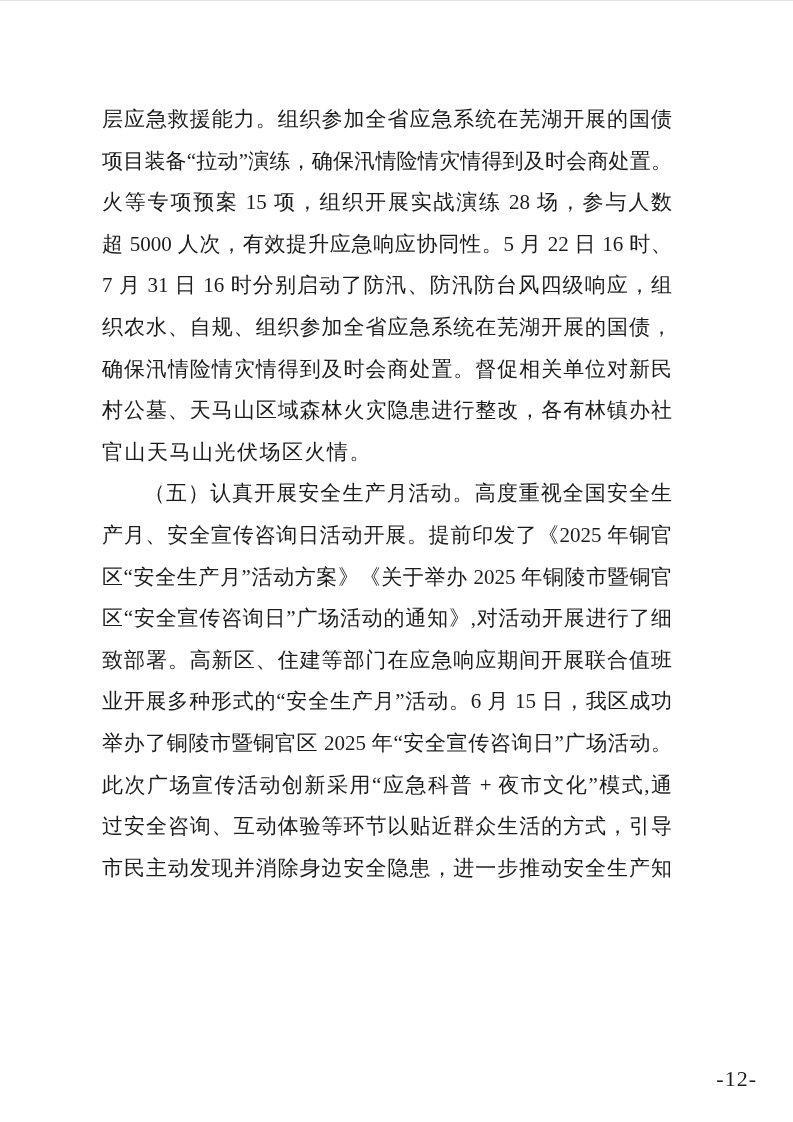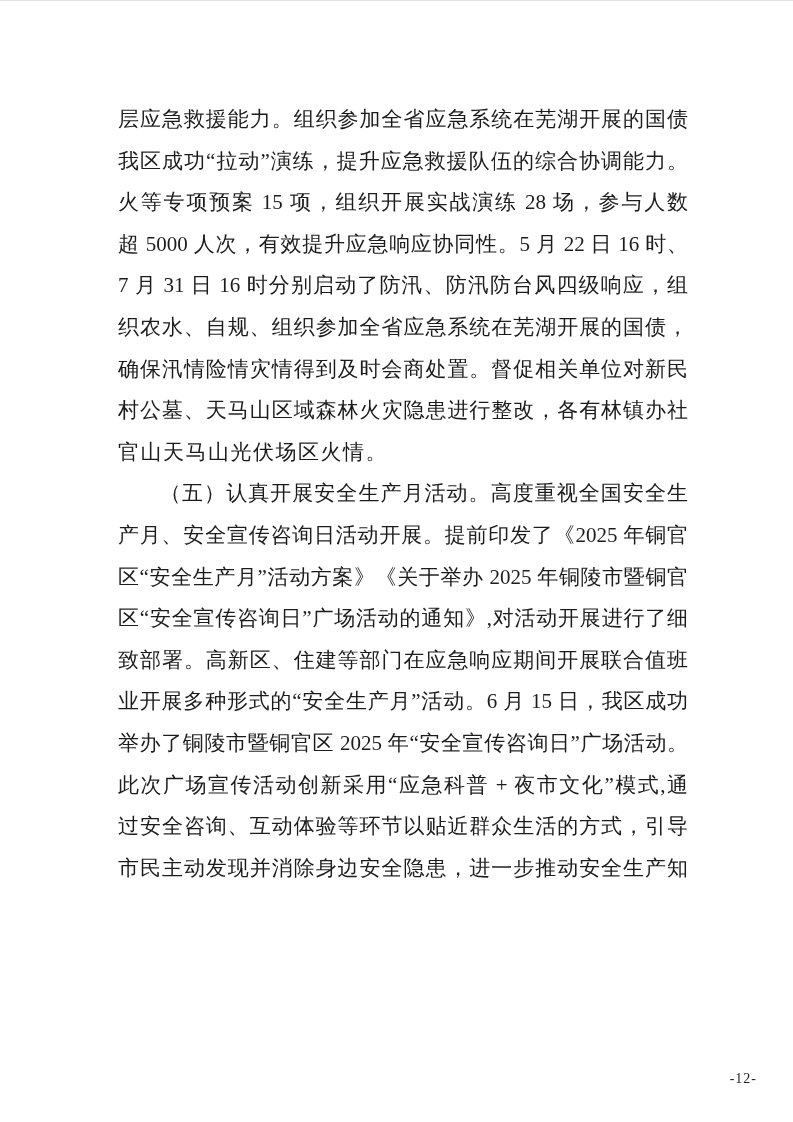--- a/index.html
+++ b/index.html
@@ -12,21 +12,21 @@
     width: 793px;
     height: 1122px;
     background: #ffffff;
     overflow: hidden;
     font-family: "Liberation Serif", serif;
     border-top: 1px solid #e3e3e3;
     box-sizing: border-box;
   }
   .text-block {
     position: absolute;
-    left: 118px;
+    left: 102px;
     top: 98px;
     width: 570px;
   }
   .line {
     height: 41.6px;
     line-height: 41.6px;
     font-size: 21px;
     color: #1c1c1c;
     white-space: nowrap;
     text-align: justify;
@@ -38,34 +38,34 @@
     text-align-last: left;
     letter-spacing: 1.5px;
   }
   .line.indent {
     text-indent: 42px;
   }
   .page-number {
     position: absolute;
     top: 1068px;
     right: 36px;
-    font-size: 14px;
+    font-size: 22px;
     line-height: 20px;
     color: #1c1c1c;
     letter-spacing: 1px;
     font-family: "Liberation Serif", serif;
   }
 </style>
 </head>
 <body>
 
 <div class="page">
   <div class="text-block" id="text-block">
       <div class="line">层应急救援能力。组织参加全省应急系统在芜湖开展的国债</div>
-      <div class="line">我区成功“拉动”演练，提升应急救援队伍的综合协调能力。</div>
+      <div class="line">项目装备“拉动”演练，确保汛情险情灾情得到及时会商处置。</div>
       <div class="line">火等专项预案 15 项，组织开展实战演练 28 场，参与人数</div>
       <div class="line">超 5000 人次，有效提升应急响应协同性。5 月 22 日 16 时、</div>
       <div class="line">7 月 31 日 16 时分别启动了防汛、防汛防台风四级响应，组</div>
       <div class="line">织农水、自规、组织参加全省应急系统在芜湖开展的国债，</div>
       <div class="line">确保汛情险情灾情得到及时会商处置。督促相关单位对新民</div>
       <div class="line">村公墓、天马山区域森林火灾隐患进行整改，各有林镇办社</div>
       <div class="line left">官山天马山光伏场区火情。</div>
       <div class="line indent">（五）认真开展安全生产月活动。高度重视全国安全生</div>
       <div class="line">产月、安全宣传咨询日活动开展。提前印发了《2025 年铜官</div>
       <div class="line">区“安全生产月”活动方案》《关于举办 2025 年铜陵市暨铜官</div>

